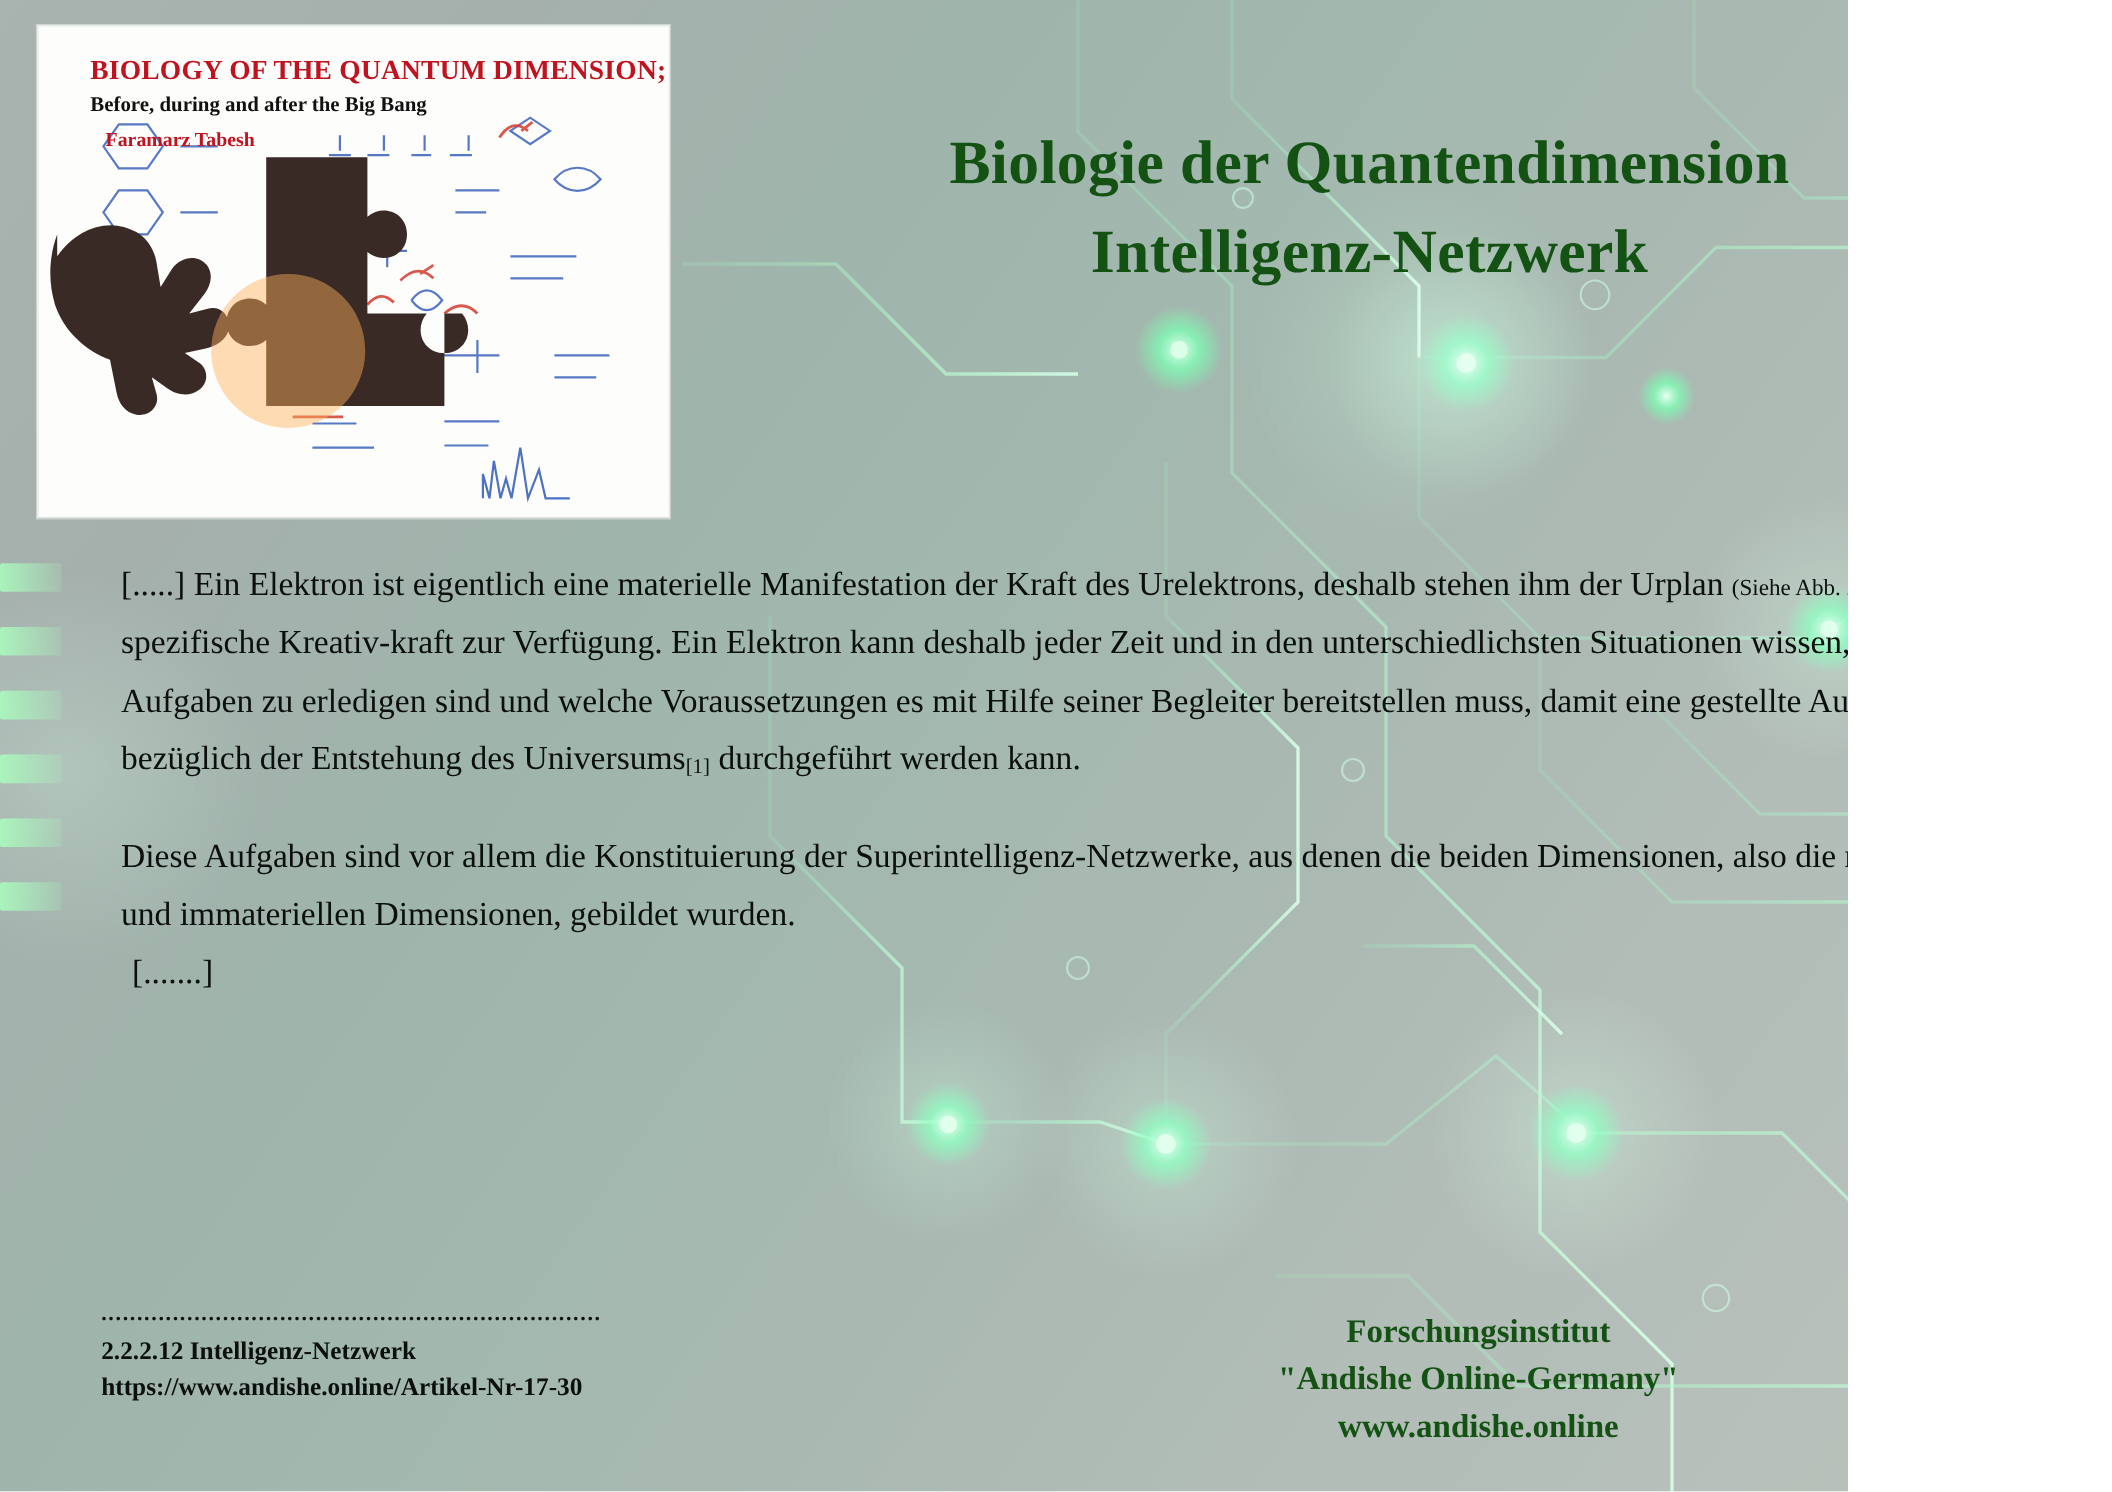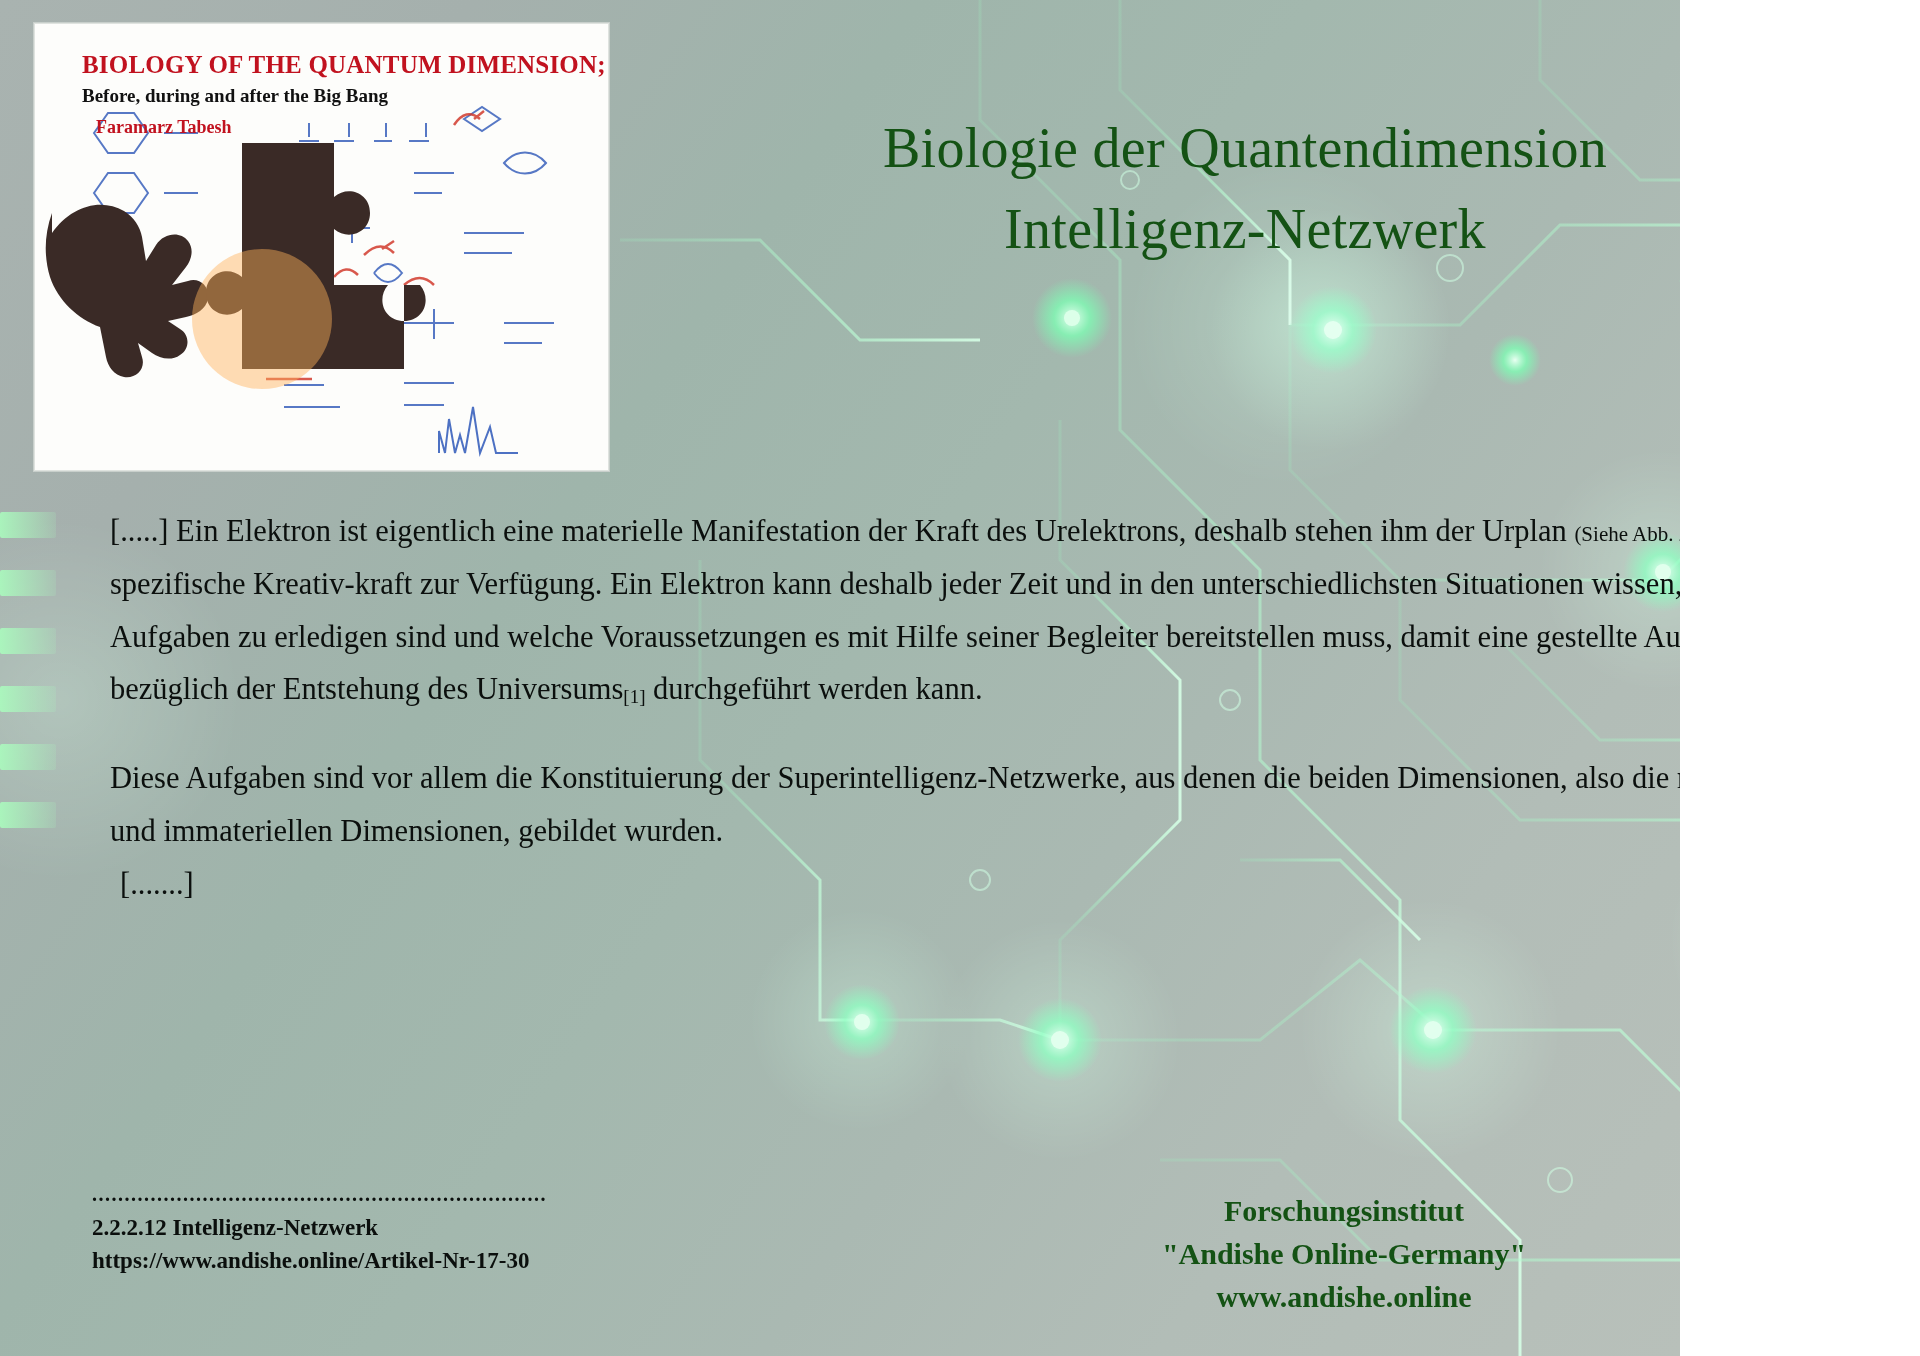--- a/index.html
+++ b/index.html
@@ -97,21 +97,21 @@
   
   #headline {
     position: absolute;
     left: 620px;
     top: 108px;
     width: 1250px;
     text-align: center;
   }
   #headline .line {
     font-family: "Liberation Serif", serif;
-    font-weight: normal;
+    font-weight: bold;
     font-size: 56px;
     color: #145214;
     line-height: 1.45;
     letter-spacing: 0.3px;
   }
 
   
   #body-text {
     position: absolute;
     left: 110px;

